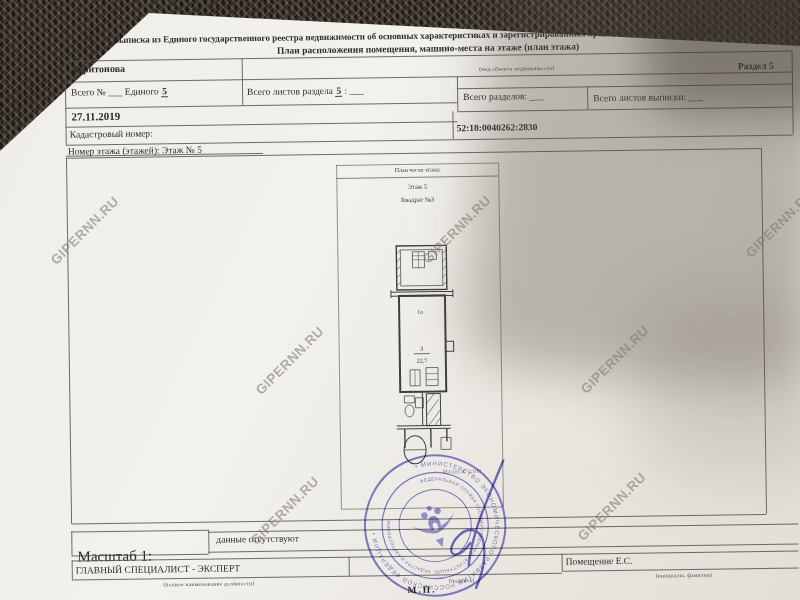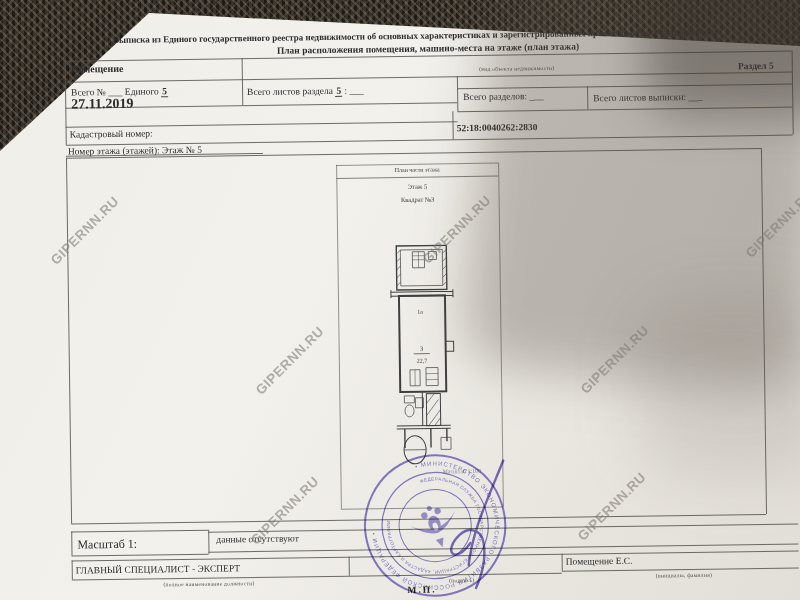--- a/index.html
+++ b/index.html
@@ -50,38 +50,38 @@
     <div class="hl" style="left:68px;top:103px;width:392px;"></div>
     <div class="hl" style="left:460px;top:89px;width:335px;"></div>
     <div class="hl" style="left:460px;top:112px;width:335px;"></div>
     <div class="vl" style="left:460px;top:77px;height:35px;"></div>
     <div class="vl" style="left:590px;top:89px;height:23px;"></div>
     <div class="hl" style="left:68px;top:122px;width:392px;"></div>
     <div class="hl" style="left:68px;top:140px;width:727px;"></div>
     <div class="vl" style="left:455px;top:112px;height:28px;"></div>
     <div class="hl" style="left:68px;top:151px;width:197px;"></div>
 
-    <div class="t" style="left:74px;top:59px;font-size:10px;font-weight:bold;">Помещение</div>
+    <div class="t" style="left:74px;top:59px;font-size:10px;font-weight:bold;">Харитонова</div>
     <div class="t tiny" style="left:245px;top:67px;width:550px;text-align:center;">(вид объекта недвижимости)</div>
 
     <div class="t" style="left:74px;top:83px;font-size:9.5px;">
       <span>Всего №</span>
       <span>___</span>
       <span>Единого</span>
       <span class="num-u">5</span>
     </div>
     <div class="t" style="left:250px;top:85px;font-size:9.5px;">
       <span>Всего листов раздела</span>
       <span class="num-u">5</span>
       <span>: ___</span>
     </div>
     <div class="t" style="left:466px;top:93px;font-size:9.5px;">Всего разделов: ___</div>
     <div class="t" style="left:596px;top:96px;font-size:9.5px;">Всего листов выписки: ___</div>
 
-    <div class="t" style="left:74px;top:92px;font-size:14px;font-weight:bold;">27.11.2019</div>
+    <div class="t" style="left:74px;top:106px;font-size:11px;font-weight:bold;">27.11.2019</div>
 
     <div class="t" style="left:72px;top:125px;font-size:9.5px;">Кадастровый номер:</div>
     <div class="t" style="left:459px;top:124px;font-size:9.5px;font-weight:bold;">52:18:0040262:2830</div>
 
     <div class="t" style="left:70px;top:142px;font-size:9.5px;">Номер этажа (этажей): Этаж № 5</div>
 
     <div class="hl" style="left:68px;top:153px;width:695px;"></div>
     <div class="hl" style="left:68px;top:519px;width:695px;"></div>
     <div class="vl" style="left:68px;top:153px;height:366px;"></div>
     <div class="vl" style="left:763px;top:153px;height:366px;"></div>
@@ -129,21 +129,21 @@
     </svg>
 
     <div class="t" style="left:440px;top:469px;font-size:6px;color:#77747e;opacity:.85;">Масштаб 1:100</div>
 
     <div class="hl" style="left:68px;top:527px;width:137px;"></div>
     <div class="hl" style="left:68px;top:551px;width:137px;"></div>
     <div class="vl" style="left:68px;top:527px;height:24px;"></div>
     <div class="vl" style="left:205px;top:527px;height:24px;"></div>
     <div class="hl" style="left:205px;top:529px;width:590px;"></div>
     <div class="hl" style="left:205px;top:549px;width:590px;"></div>
-    <div class="t" style="left:74px;top:533px;font-size:12px;">Масштаб 1:</div>
+    <div class="t" style="left:74px;top:544px;font-size:15px;">Масштаб 1:</div>
     <div class="t" style="left:213px;top:532px;font-size:9.5px;">данные отсутствуют</div>
 
     <div class="hl" style="left:68px;top:556px;width:727px;"></div>
     <div class="hl" style="left:68px;top:575px;width:277px;"></div>
     <div class="hl" style="left:345px;top:575px;width:213px;"></div>
     <div class="hl" style="left:558px;top:573px;width:237px;"></div>
     <div class="vl" style="left:68px;top:556px;height:19px;"></div>
     <div class="vl" style="left:345px;top:556px;height:19px;"></div>
     <div class="vl" style="left:558px;top:556px;height:17px;"></div>
     <div class="t" style="left:72px;top:561px;font-size:9.5px;">ГЛАВНЫЙ СПЕЦИАЛИСТ - ЭКСПЕРТ</div>

